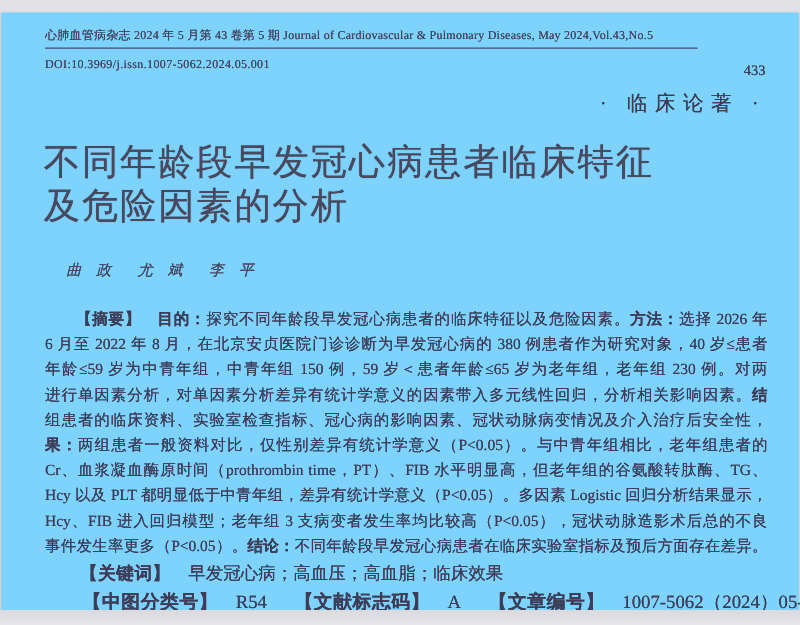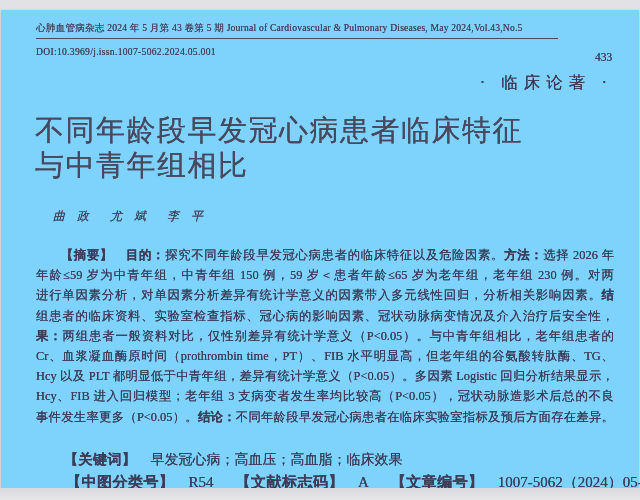--- a/index.html
+++ b/index.html
@@ -83,27 +83,28 @@
     <span>心肺血管病杂志 2024 年 5 月第 43 卷第 5 期  Journal of Cardiovascular &amp; Pulmonary Diseases, May 2024,Vol.43,No.5</span>
   </div>
   <div class="page-no">433</div>
 
   <div class="doi">DOI:10.3969/j.issn.1007-5062.2024.05.001</div>
 
   <div class="section-label">· 临床论著 ·</div>
 
   <div class="title">
     <div>不同年龄段早发冠心病患者临床特征</div>
-    <div>与中青年组相比</div>
+    <div>及危险因素的分析</div>
   </div>
 
   <div class="authors">曲 政　尤 斌　李 平</div>
 
   <div class="abstract">
       <div class="abs-line indent"><span class="b">【摘要】　</span><span class="b">目的：</span><span>探究不同年龄段早发冠心病患者的临床特征以及危险因素。</span><span class="b">方法：</span><span>选择 2026 年</span></div>
+      <div class="abs-line"><span>6 月至 2022 年 8 月，在北京安贞医院门诊诊断为早发冠心病的 380 例患者作为研究对象，40 岁≤患者</span></div>
       <div class="abs-line"><span>年龄≤59 岁为中青年组，中青年组 150 例，59 岁＜患者年龄≤65 岁为老年组，老年组 230 例。对两</span></div>
       <div class="abs-line"><span>进行单因素分析，对单因素分析差异有统计学意义的因素带入多元线性回归，分析相关影响因素。</span><span class="b">结</span></div>
       <div class="abs-line"><span>组患者的临床资料、实验室检查指标、冠心病的影响因素、冠状动脉病变情况及介入治疗后安全性，</span></div>
       <div class="abs-line"><span class="b">果：</span><span>两组患者一般资料对比，仅性别差异有统计学意义（P&lt;0.05）。与中青年组相比，老年组患者的</span></div>
       <div class="abs-line"><span>Cr、血浆凝血酶原时间（prothrombin time，PT）、FIB 水平明显高，但老年组的谷氨酸转肽酶、TG、</span></div>
       <div class="abs-line"><span>Hcy 以及 PLT 都明显低于中青年组，差异有统计学意义（P&lt;0.05）。多因素 Logistic 回归分析结果显示，</span></div>
       <div class="abs-line"><span>Hcy、FIB 进入回归模型；老年组 3 支病变者发生率均比较高（P&lt;0.05），冠状动脉造影术后总的不良</span></div>
       <div class="abs-line"><span>事件发生率更多（P&lt;0.05）。</span><span class="b">结论：</span><span>不同年龄段早发冠心病患者在临床实验室指标及预后方面存在差异。</span></div>
     </div>
 

